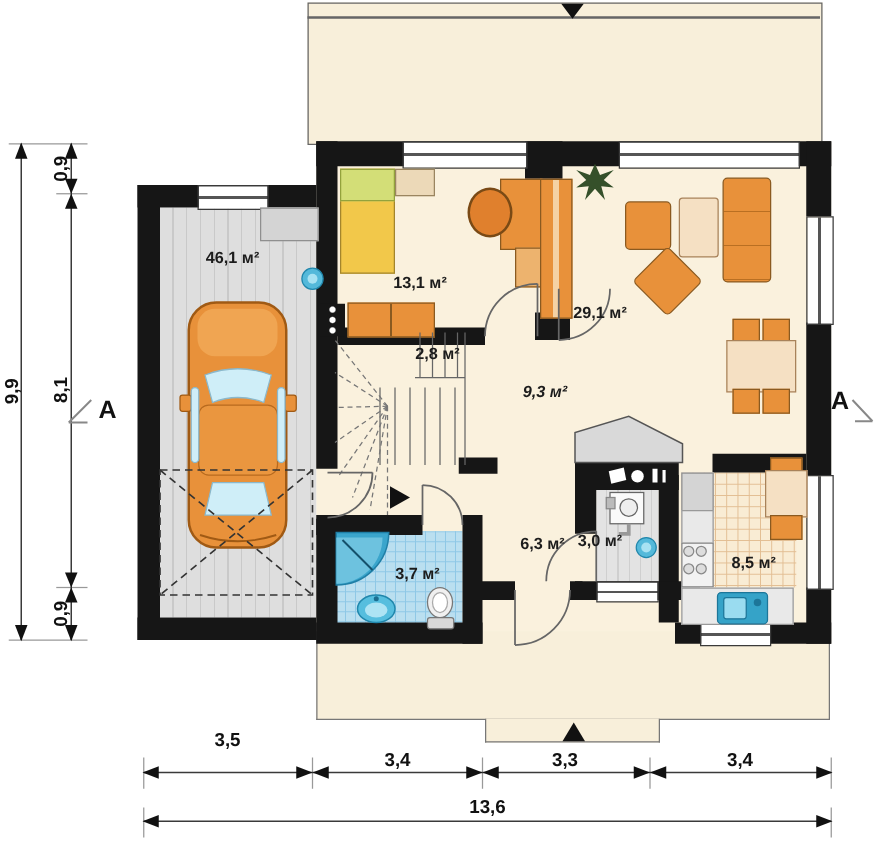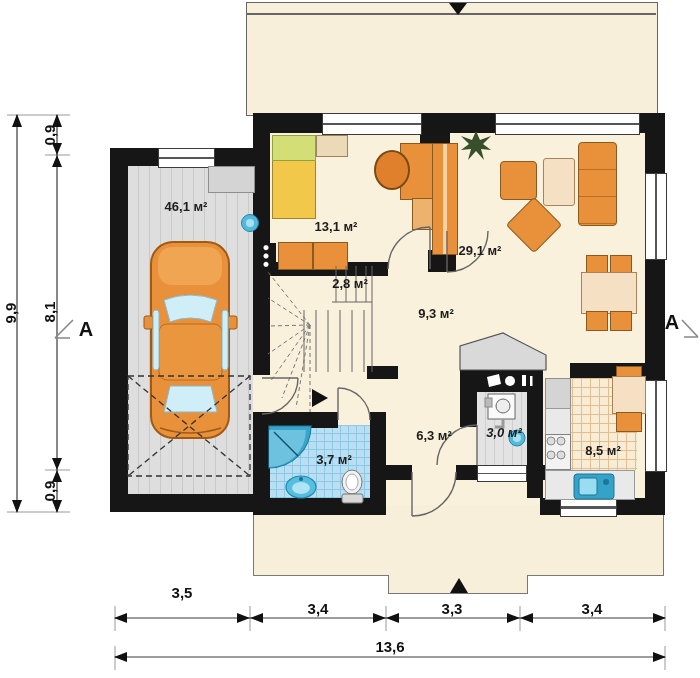--- a/index.html
+++ b/index.html
@@ -277,25 +277,25 @@
     </g>
     <g stroke="#888" stroke-width="1.6" fill="none">
       <path d="M55,338 L73,320 M55,338 L70,338"></path>
       <path d="M698,337 L682,320 M698,337 L684,337"></path>
     </g>
   </svg>
 
   <div class="rlabel" style="left:186px;top:206px;">46,1 м²</div>
   <div class="rlabel" style="left:336px;top:226px;">13,1 м²</div>
   <div class="rlabel" style="left:350px;top:283px;">2,8 м²</div>
-  <div class="rlabel" style="left:436px;top:313px;">9,3 м²</div>
+  <div class="rlabel" style="left:436px;top:313px;font-style:italic;">9,3 м²</div>
   <div class="rlabel" style="left:480px;top:250px;">29,1 м²</div>
   <div class="rlabel" style="left:334px;top:459px;">3,7 м²</div>
   <div class="rlabel" style="left:434px;top:435px;">6,3 м²</div>
-  <div class="rlabel" style="left:504px;top:432px;font-style:italic;">3,0 м²</div>
+  <div class="rlabel" style="left:480px;top:432px;">3,0 м²</div>
   <div class="rlabel" style="left:603px;top:450px;">8,5 м²</div>
 
   <div class="dlabel rot" style="left:10px;top:313px;">9,9</div>
   <div class="dlabel rot" style="left:49px;top:135px;">0,9</div>
   <div class="dlabel rot" style="left:49px;top:312px;">8,1</div>
   <div class="dlabel rot" style="left:49px;top:491px;">0,9</div>
   <div class="dlabel" style="left:182px;top:592px;">3,5</div>
   <div class="dlabel" style="left:318px;top:608px;">3,4</div>
   <div class="dlabel" style="left:452px;top:608px;">3,3</div>
   <div class="dlabel" style="left:592px;top:608px;">3,4</div>

